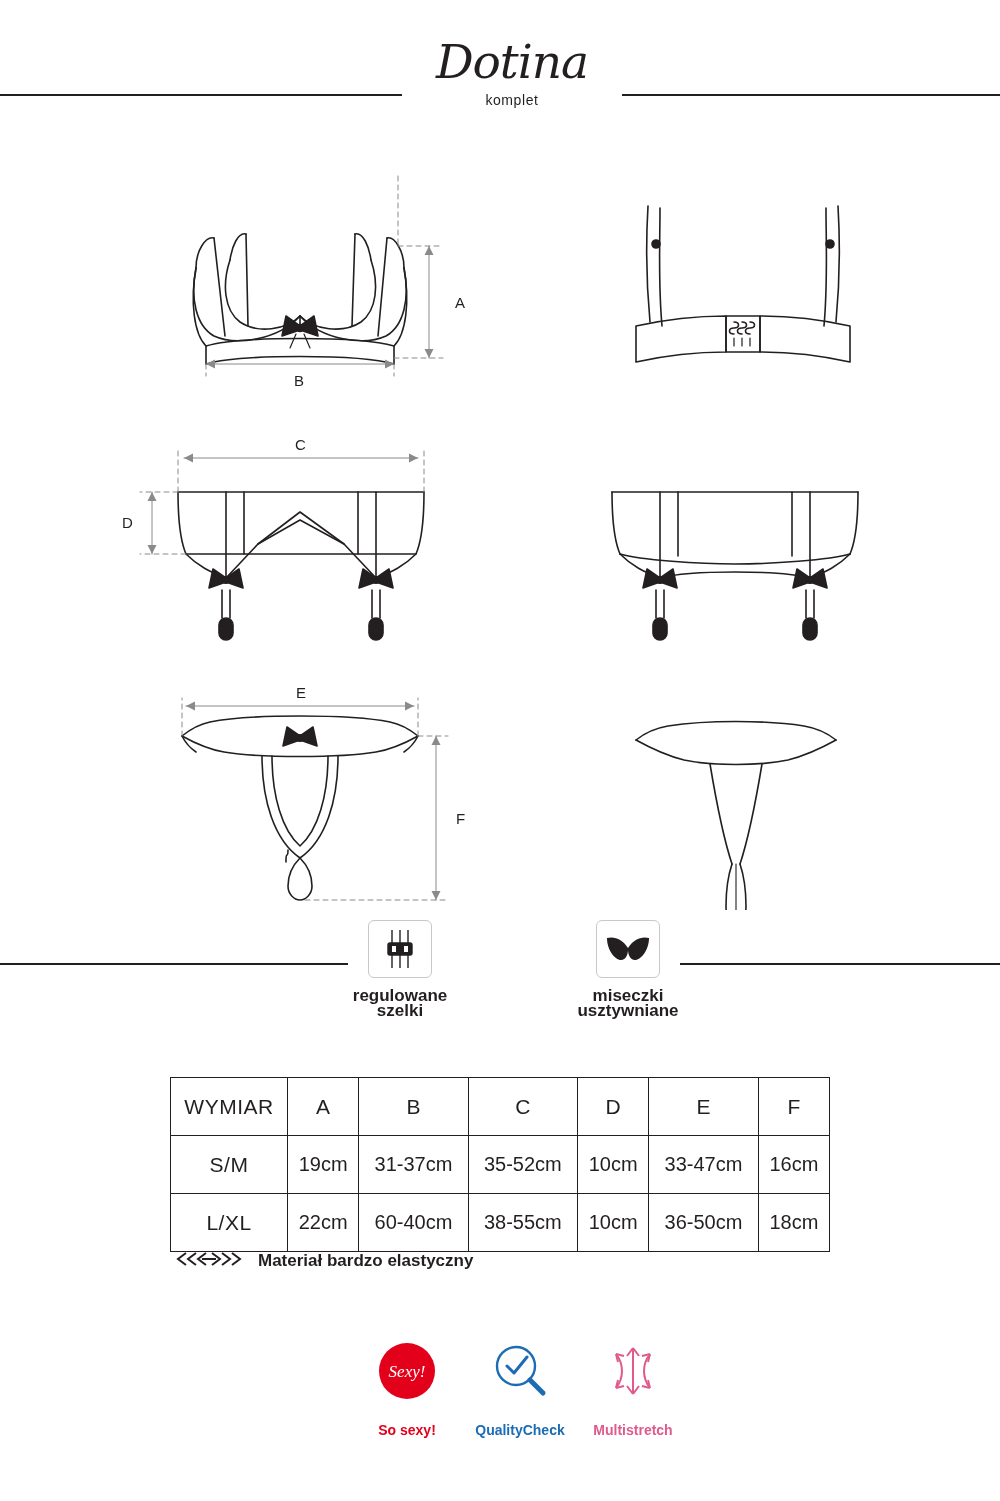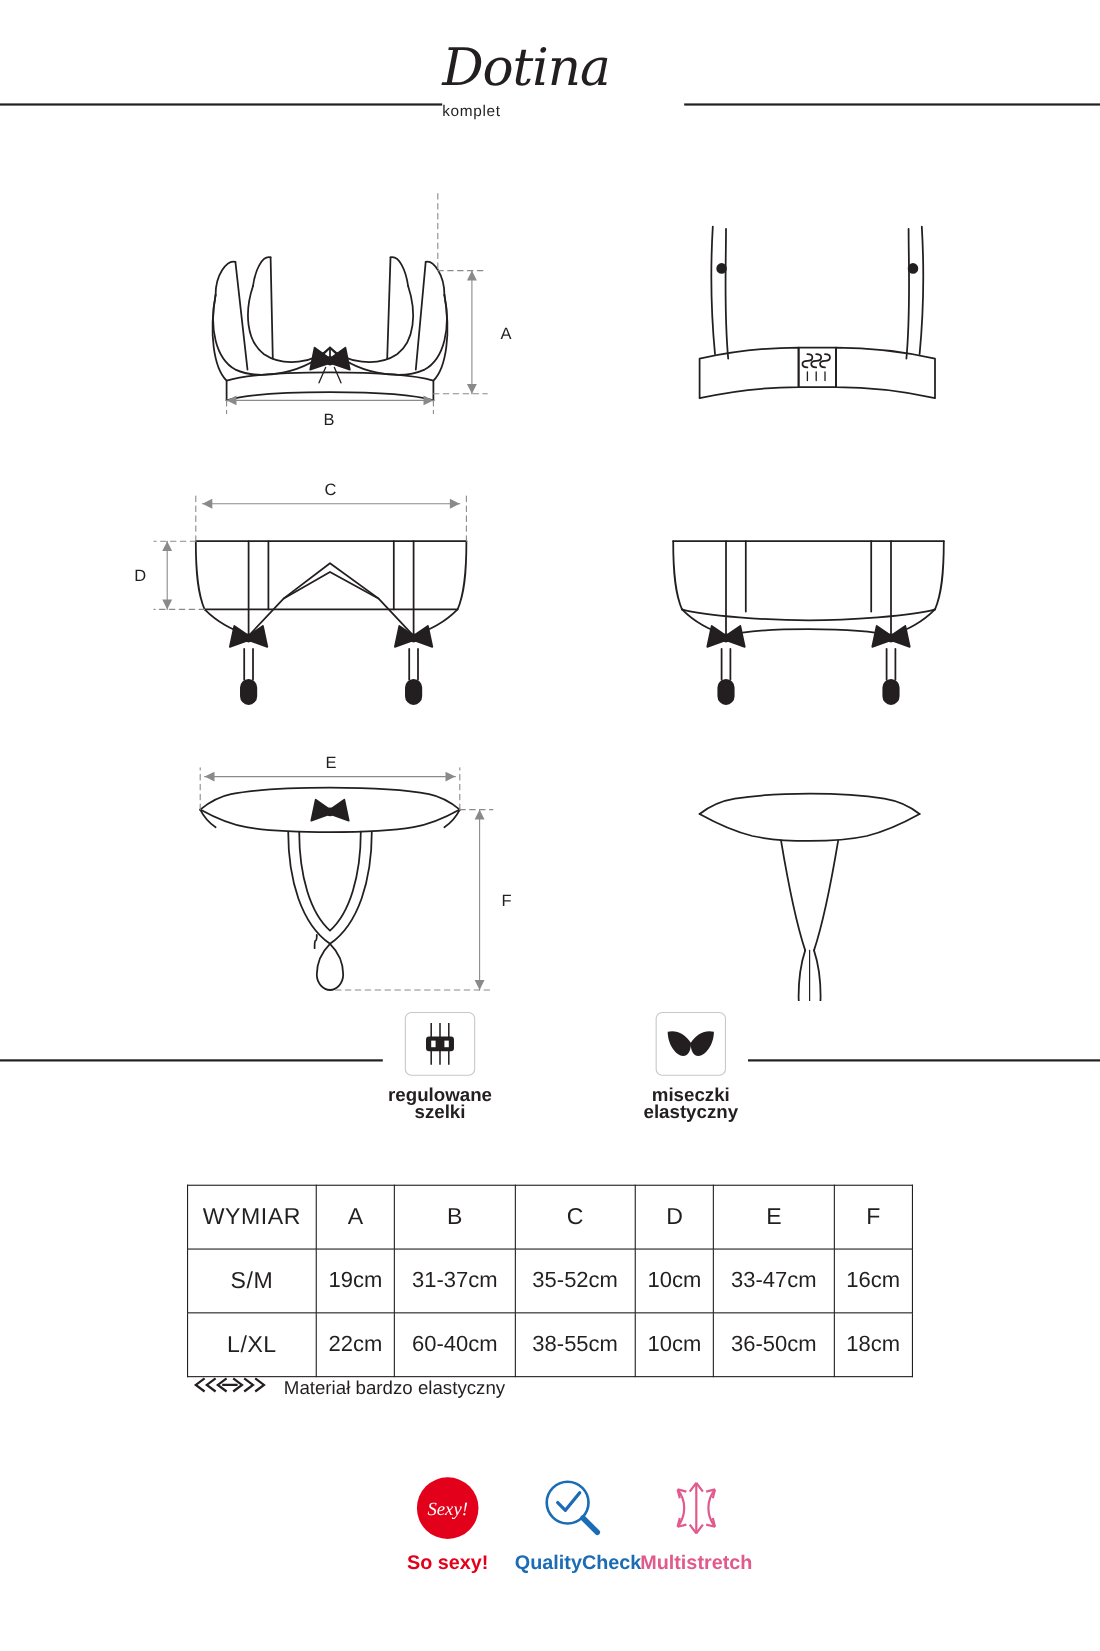--- a/index.html
+++ b/index.html
@@ -32,20 +32,21 @@
     background: #231f20;
   }
   .header-rule-left { left: 0; width: 402px; }
   .header-rule-right { left: 622px; width: 378px; }
 
   .brand {
     position: absolute;
     left: 402px;
     top: 0;
     width: 220px;
+    text-align: center;
   }
   .brand-name {
     font-family: "DejaVu Serif", serif;
     font-style: italic;
     font-size: 47px;
     line-height: 56px;
     letter-spacing: -1px;
     color: #231f20;
   }
   .brand-sub {
@@ -139,37 +140,38 @@
     position: absolute;
     top: 1251px;
     left: 172px;
     display: flex;
     align-items: center;
     gap: 12px;
   }
   .elastic-text {
     font-size: 17px;
     color: #231f20;
+    font-weight: bold;
   }
 
   
   .badges {
     position: absolute;
     top: 1340px;
     left: 355px;
     width: 330px;
     display: flex;
     justify-content: space-between;
     align-items: flex-start;
   }
   .badge { width: 104px; text-align: center; }
   .badge-mark { height: 62px; display: flex; align-items: center; justify-content: center; }
   .badge-label {
-    margin-top: 8px;
-    font-size: 18px;
+    margin-top: 20px;
+    font-size: 14px;
     font-weight: bold;
   }
   .badge-sexy .badge-label { color: #e2001a; }
   .badge-stretch .badge-label { color: #e05a8c; }
   .badge-quality .badge-label { color: #1b6bb5; }
 </style>
 </head>
 <body>
 
 <div class="header">
@@ -397,21 +399,21 @@
 szelki</div>
   </div>
 
   <div class="feature">
     <div class="feature-box">
       <svg width="46" height="30" viewBox="0 0 46 30">
         <path d="M2 4 C10 2 18 6 23 14 C28 6 36 2 44 4 C44 16 36 26 30 26 C25 26 23 20 23 16 C23 20 21 26 16 26 C10 26 2 16 2 4 Z" fill="#231f20"></path>
       </svg>
     </div>
     <div class="feature-label">miseczki
-elastyczny</div>
+usztywniane</div>
   </div>
 
 
 </div>
 
 <table class="size-table">
   <tbody>
       <tr>
     <td class="rowhead">WYMIAR</td>
     <td>A</td>

